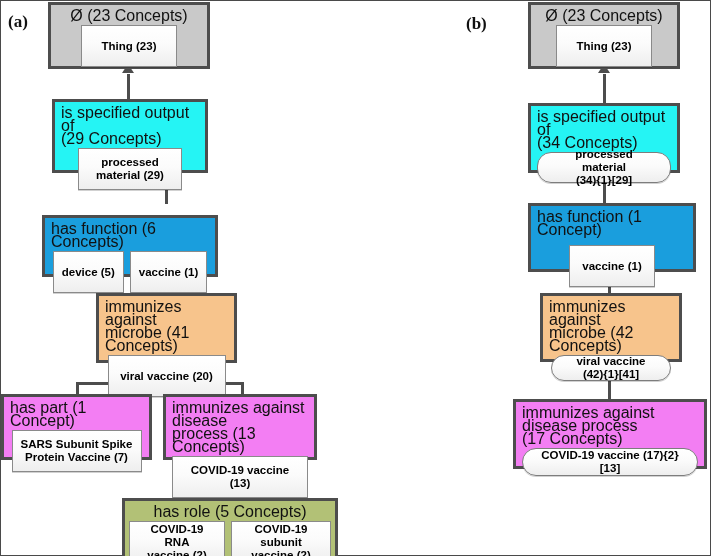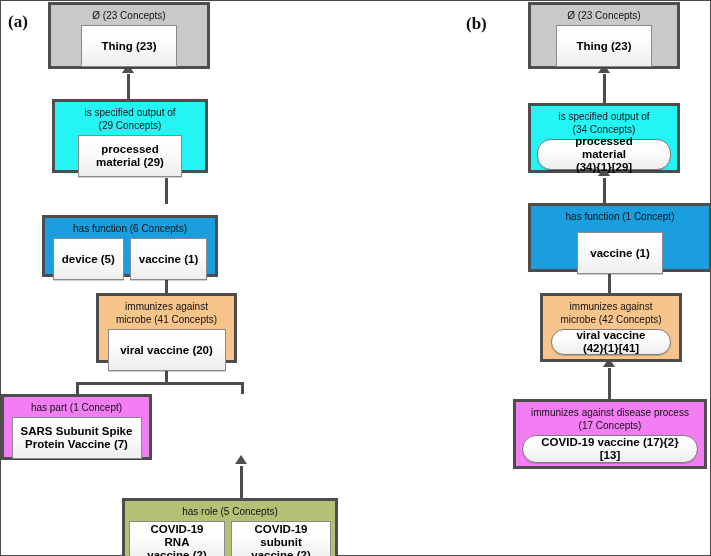--- a/index.html
+++ b/index.html
@@ -36,24 +36,24 @@
     position:absolute;
     box-sizing:border-box;
     border:3px solid #4d4d4d;
     display:flex;
     flex-direction:column;
     align-items:center;
     justify-content:flex-start;
     padding:4px 6px 6px 6px;
   }
   .cbox .ctitle{
-    font-size:10px;
+    font-size:16px;
     line-height:13px;
     color:#111;
-    text-align:center;
+    text-align:left;
     font-weight:normal;
     white-space:pre-line;
     margin-bottom:3px;
   }
   .noderow{
     display:flex;
     flex-direction:row;
     gap:6px;
     justify-content:center;
     align-items:stretch;
@@ -171,20 +171,27 @@
   </div>
 
   <div class="cbox fill-pink" style="left:1px;top:394px;width:151px;height:66px;">
     <div class="ctitle">has part (1 Concept)</div>
     <div class="noderow">
       <div class="node" style="min-width:130px;height:33px;">SARS Subunit Spike
 Protein Vaccine (7)</div>
     </div>
   </div>
 
+  <div class="cbox fill-pink" style="left:163px;top:394px;width:154px;height:66px;">
+    <div class="ctitle">immunizes against disease
+process (13 Concepts)</div>
+    <div class="noderow">
+      <div class="node" style="min-width:134px;height:26px;">COVID-19 vaccine (13)</div>
+    </div>
+  </div>
 
   <div class="cbox fill-olive" style="left:122px;top:498px;width:216px;height:62px;">
     <div class="ctitle">has role (5 Concepts)</div>
     <div class="noderow">
       <div class="node" style="min-width:96px;height:32px;">COVID-19 RNA
 vaccine (2)</div>
       <div class="node" style="min-width:100px;height:32px;">COVID-19 subunit
 vaccine (2)</div>
     </div>
   </div>
@@ -210,21 +217,21 @@
 
   <div class="cbox fill-cyan" style="left:528px;top:103px;width:152px;height:70px;">
     <div class="ctitle">is specified output of
 (34 Concepts)</div>
     <div class="noderow">
       <div class="node pill" style="min-width:130px;height:31px;">processed material
 (34){1}[29]</div>
     </div>
   </div>
 
-  <div class="cbox fill-blue" style="left:528px;top:203px;width:184px;height:69px;">
+  <div class="cbox fill-blue" style="left:528px;top:203px;width:168px;height:69px;">
     <div class="ctitle">has function (1 Concept)</div>
     <div class="noderow">
       <div class="node" style="min-width:86px;height:30px;margin-top:6px;">vaccine (1)</div>
     </div>
   </div>
 
   <div class="cbox fill-orange" style="left:540px;top:293px;width:142px;height:69px;">
     <div class="ctitle">immunizes against
 microbe (42 Concepts)</div>
     <div class="noderow">

